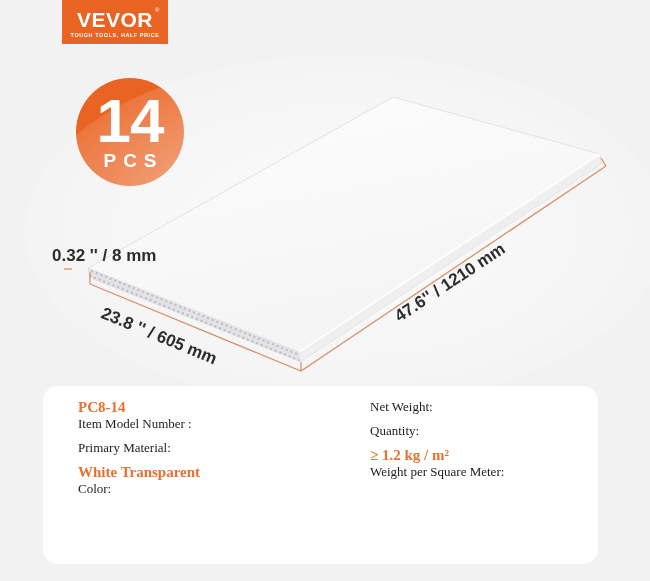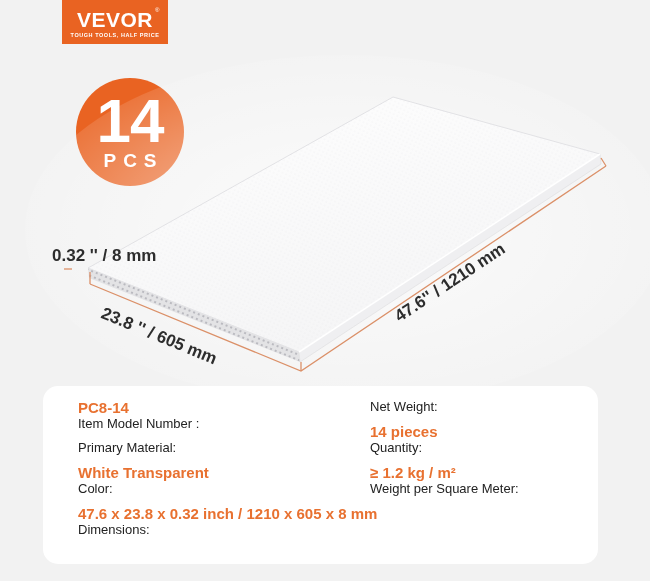--- a/index.html
+++ b/index.html
@@ -31,21 +31,21 @@
   
   .diagram{position:absolute;left:0;top:0;}
   .dim-label{font-family:"Liberation Sans",sans-serif;font-weight:700;font-size:17px;fill:var(--dim-label);}
 
   
   .spec-card{position:absolute;left:43px;top:386px;width:555px;height:178px;background:var(--card-bg);
              border-radius:15px;}
   .spec-col{position:absolute;top:13px;}
   .spec-col.left{left:35px;}
   .spec-col.right{left:327px;}
-  .spec-row{margin-bottom:9px;}
+  .spec-row{margin-bottom:9px;font-family:Liberation Serif, serif;}
   .spec-value{color:var(--accent-text);font-weight:700;font-size:15px;line-height:17px;white-space:nowrap;}
   .spec-label{color:var(--text-dark);font-size:13px;line-height:15px;white-space:nowrap;}
 </style>
 </head>
 <body>
 
 <div class="page">
 
   <div class="logo">
     <div class="logo-text">
@@ -107,31 +107,26 @@
         <div class="spec-value">PC8-14</div>
         <div class="spec-label">Item Model Number :</div>
       </div>
       <div class="spec-row">
         <div class="spec-label">Primary Material:</div>
       </div>
       <div class="spec-row">
         <div class="spec-value">White Transparent</div>
         <div class="spec-label">Color:</div>
       </div>
-      <div class="spec-row">
-        <div class="spec-value">47.6 x 23.8 x 0.32 inch / 1210 x 605 x 8 mm</div>
-        <div class="spec-label">Dimensions:</div>
-      </div>
     </div>
     <div class="spec-col right">
       <div class="spec-row">
         <div class="spec-label">Net Weight:</div>
       </div>
       <div class="spec-row">
-        <div class="spec-value">14 pieces</div>
         <div class="spec-label">Quantity:</div>
       </div>
       <div class="spec-row">
         <div class="spec-value">≥ 1.2 kg / m²</div>
         <div class="spec-label">Weight per Square Meter:</div>
       </div>
     </div>
   </div>
 
 </div>

